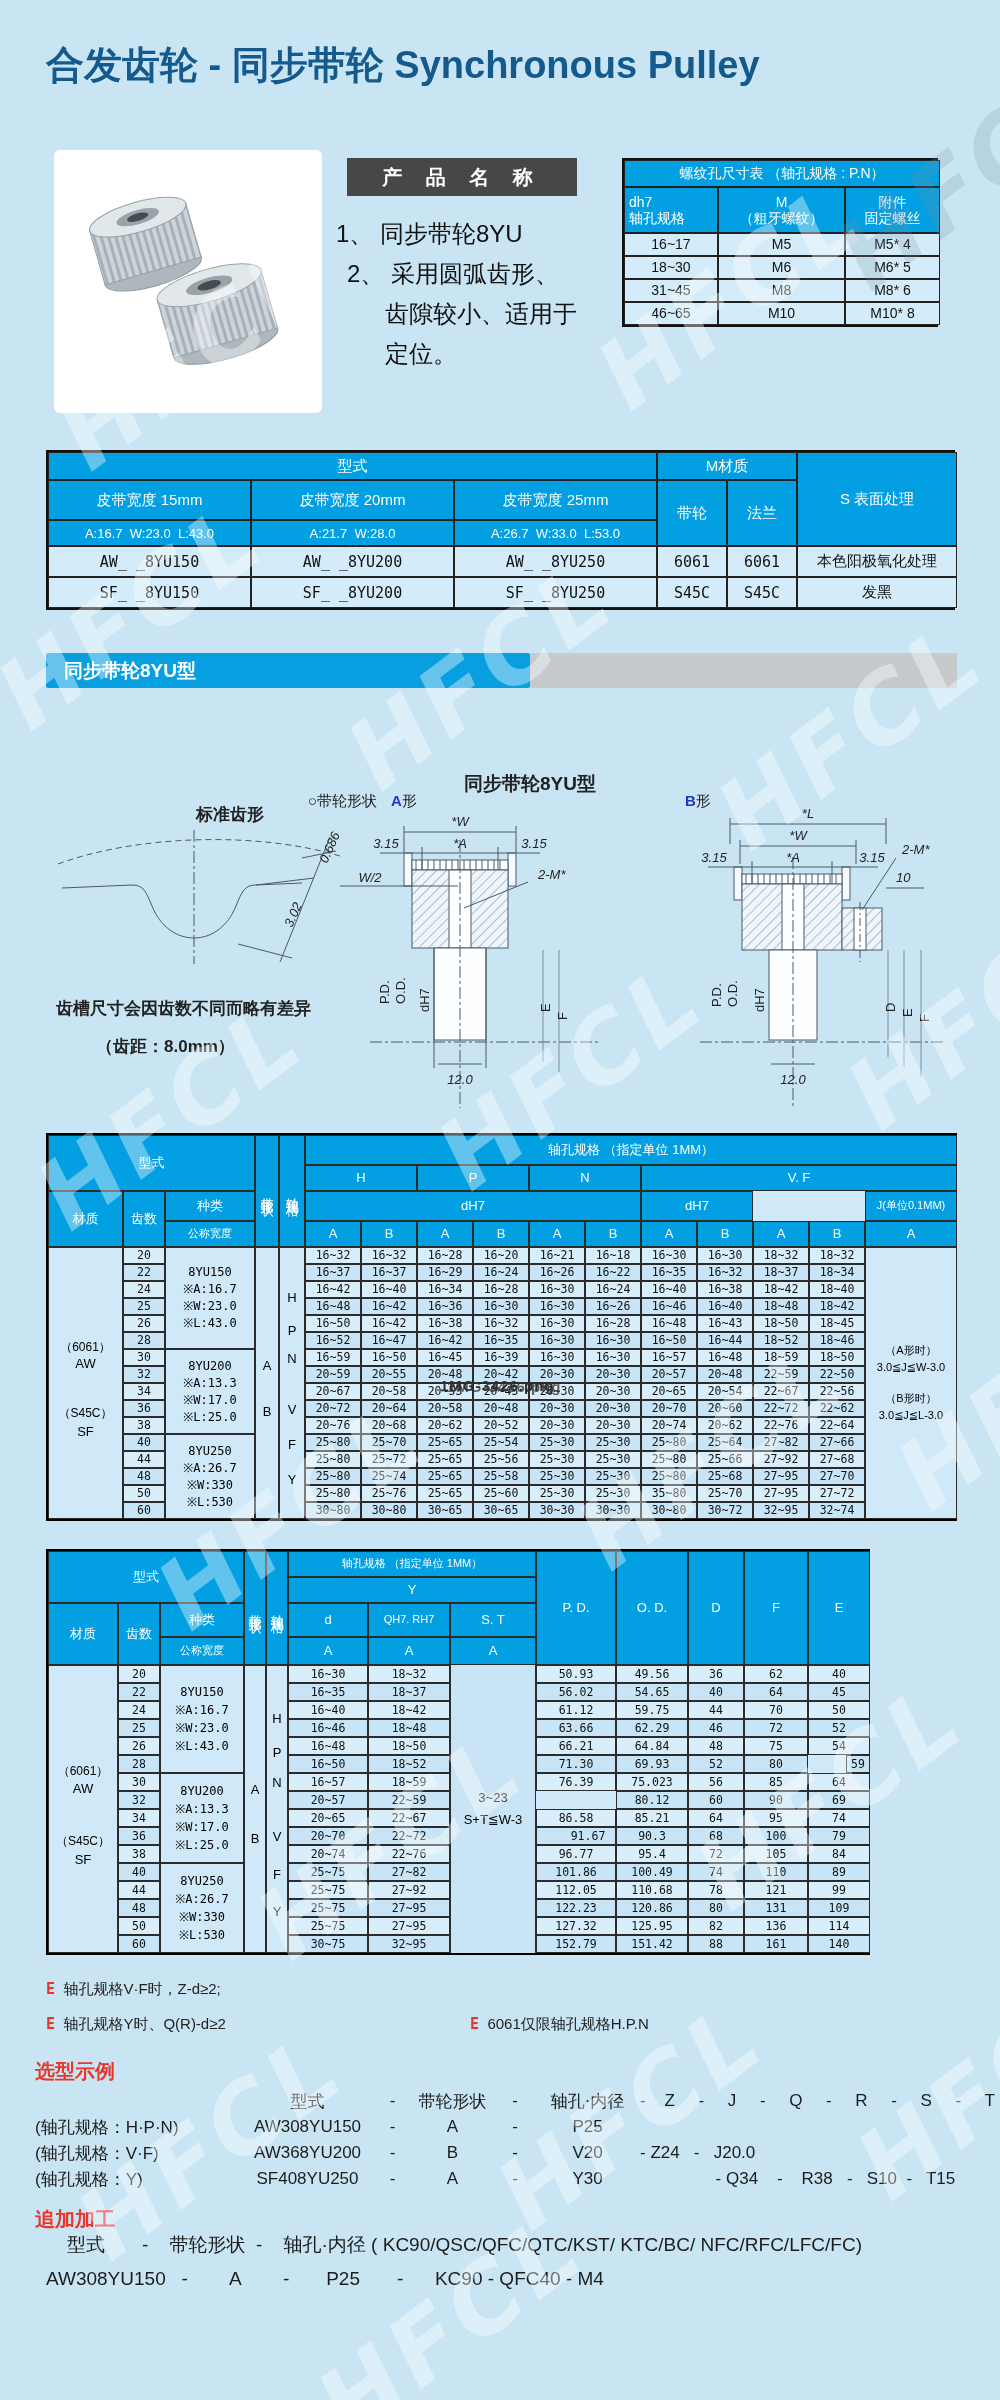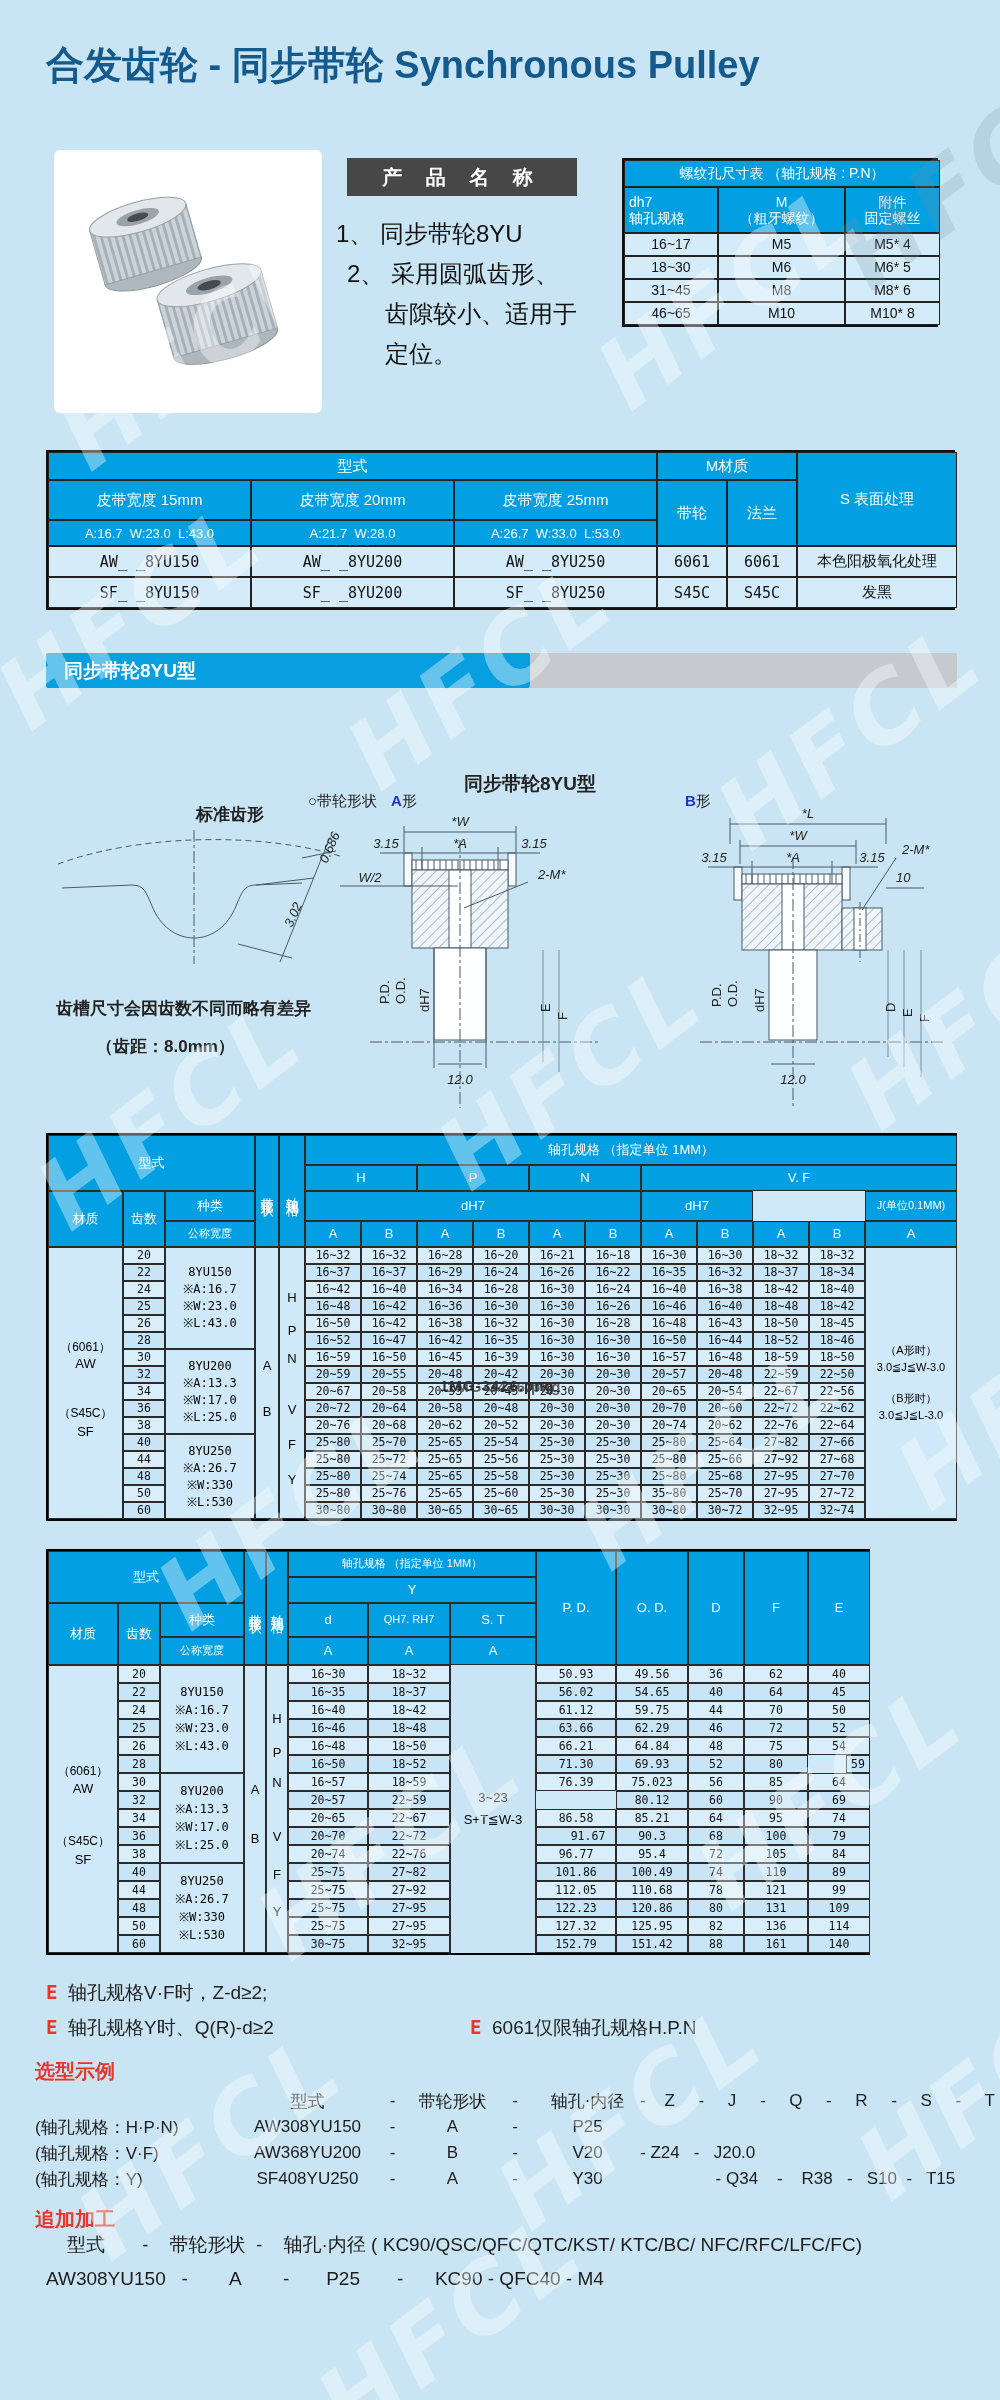--- a/index.html
+++ b/index.html
@@ -65,21 +65,21 @@
         text-align:center; font-size:13px; line-height:1.05; position:relative; overflow:visible; }
   .bigtable .hd { background:#02a0e2; color:#fff; }
   .bigtable .vert { writing-mode:vertical-rl; text-orientation:upright; letter-spacing:2px; font-size:13px; }
   .bigtable .num { font-family:"DejaVu Sans Mono", monospace; font-size:11.5px; color:#111; }
   .bigtable .even { background:#d8eefb; }
   .bigtable .odd  { background:#c7e5f6; }
   .bigtable .merged { background:#cfe9f8; flex-direction:column; }
   .bigtable .gap { background:#c9e4f4; border-top:none; border-bottom:none; flex-direction:column; }
   .bigtable .small { font-size:11px; }
 
-  .note-line { position:absolute; font-size:19px; color:#222; z-index:2; white-space:pre; }
+  .note-line { position:absolute; font-size:15px; color:#222; z-index:2; white-space:pre; }
   .emark { color:#e8362b; font-weight:bold; font-family:"DejaVu Sans Mono", monospace; }
 
   .red-title { position:absolute; font-size:20px; font-weight:bold; color:#e8362b; z-index:2; }
 
   .sel-grid { position:absolute; left:35px; width:950px; z-index:2; font-size:17px; color:#1c1c1c; }
   .sel-row { display:grid; grid-template-columns:205px 135px 35px 85px 40px 105px 1fr; height:26px; align-items:center; }
   .sel-row span { white-space:pre; }
   .sel-c { text-align:center; }
 
   .add-line { position:absolute; font-size:19px; color:#1c1c1c; z-index:2; white-space:pre; }

